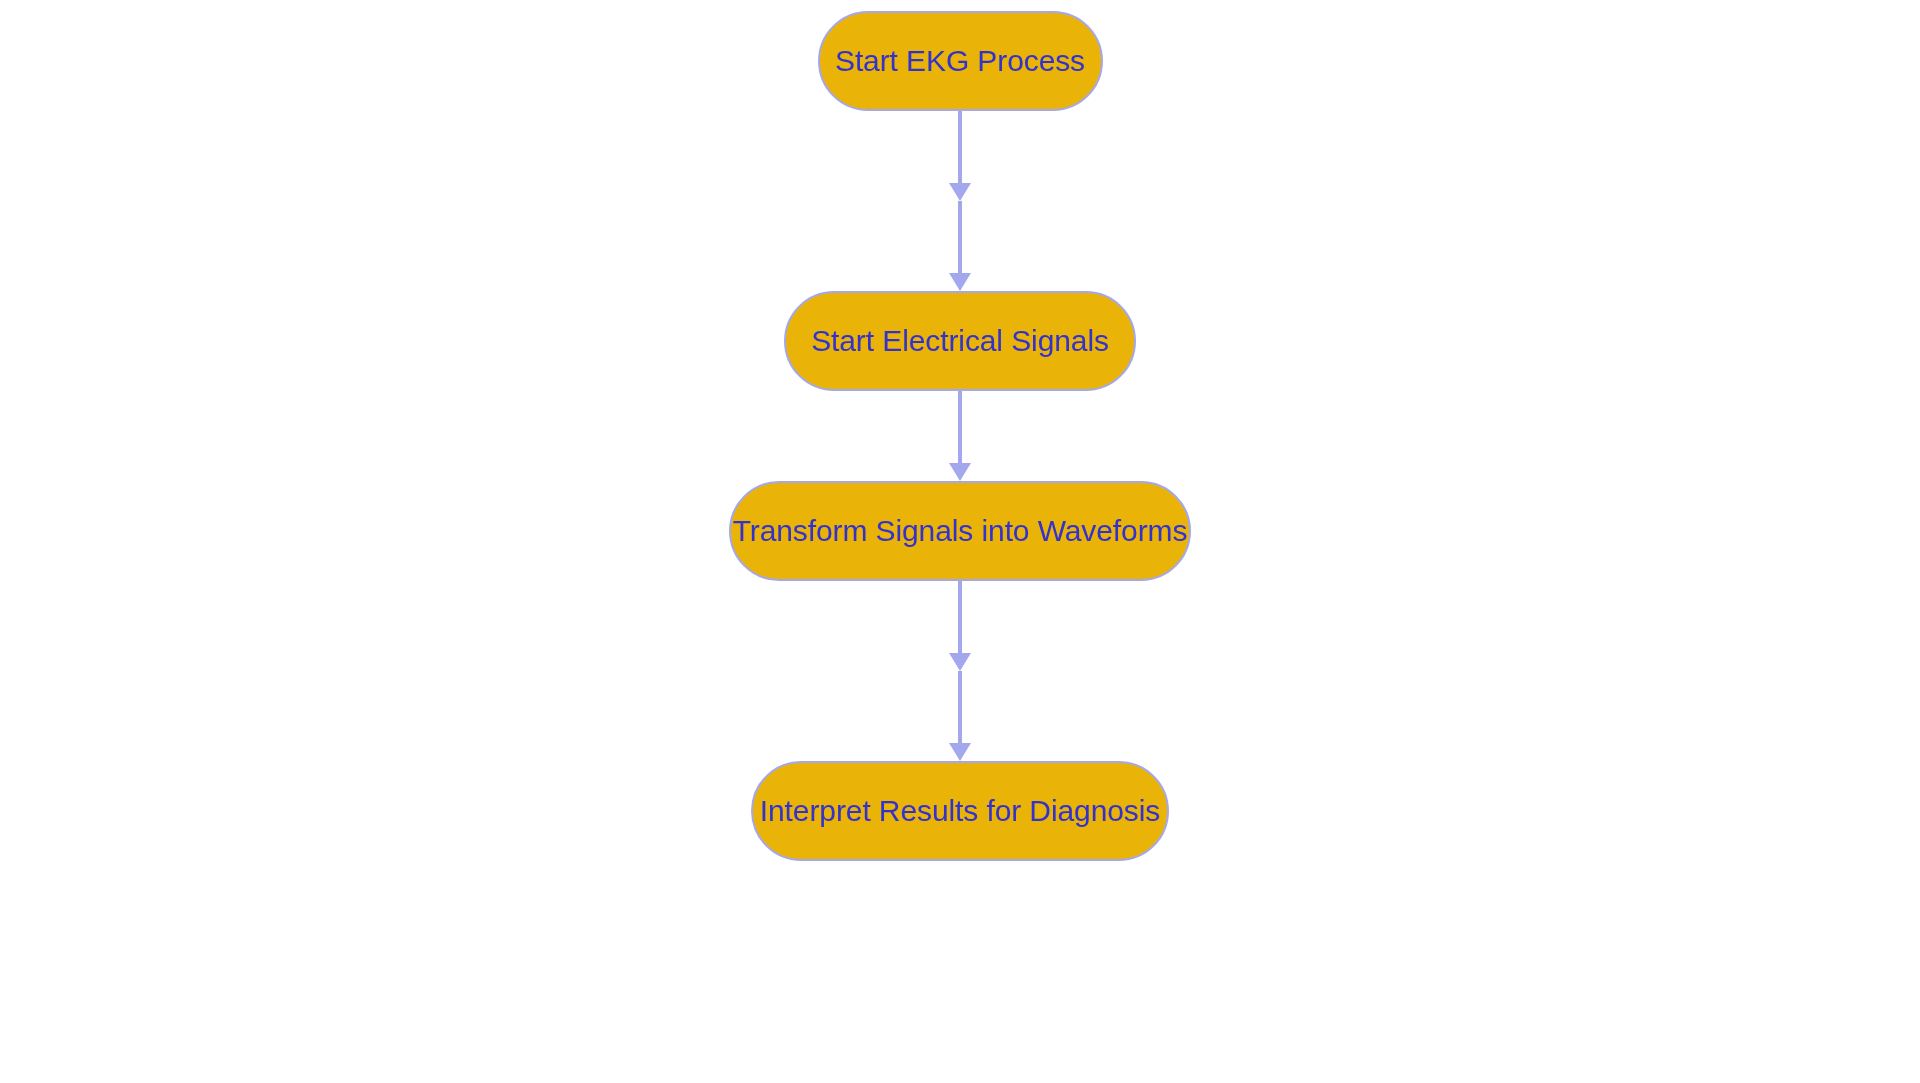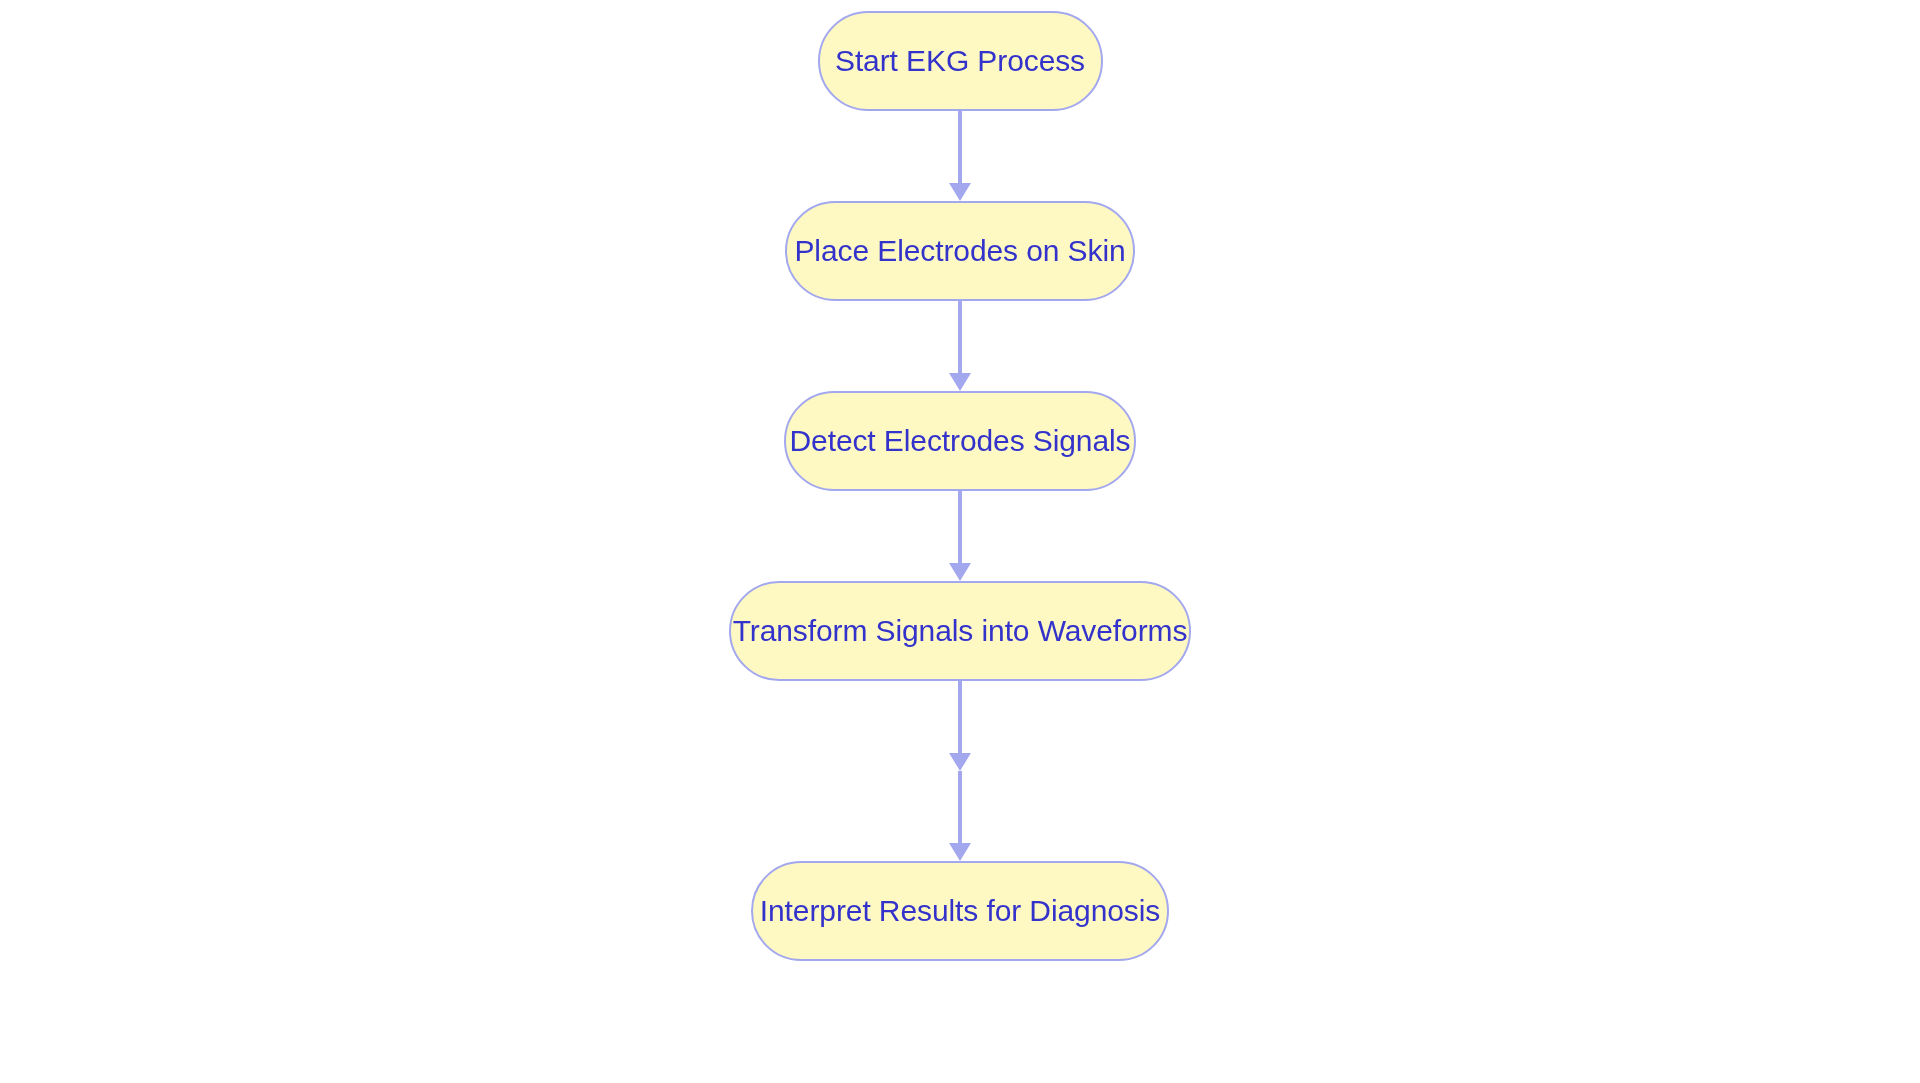--- a/index.html
+++ b/index.html
@@ -33,21 +33,21 @@
     align-items: center;
     justify-content: flex-start;
     padding-top: 11px;
     box-sizing: border-box;
   }
 
   .flow-node {
     box-sizing: border-box;
     height: 100px;
     border-radius: 50px;
-    background: #fef9c3;
+    background: #eab308;
     border: 2px solid #a3a8ee;
     display: flex;
     align-items: center;
     justify-content: center;
     flex: 0 0 auto;
     padding: 0 34px;
   }
 
   .flow-node-label {
     color: #3333cc;
@@ -91,31 +91,28 @@
 
     <div class="flow-node" style="width:285px;">
       <span class="flow-node-label">Start EKG Process</span>
     </div>
 
     <div class="flow-connector">
       <div class="connector-shaft"></div>
       <div class="connector-head"></div>
     </div>
 
-    <div class="flow-node" style="width:350px;">
-      <span class="flow-node-label">Place Electrodes on Skin</span>
-    </div>
 
     <div class="flow-connector">
       <div class="connector-shaft"></div>
       <div class="connector-head"></div>
     </div>
 
     <div class="flow-node" style="width:352px;">
-      <span class="flow-node-label">Detect Electrodes Signals</span>
+      <span class="flow-node-label">Start Electrical Signals</span>
     </div>
 
     <div class="flow-connector">
       <div class="connector-shaft"></div>
       <div class="connector-head"></div>
     </div>
 
     <div class="flow-node" style="width:462px;">
       <span class="flow-node-label">Transform Signals into Waveforms</span>
     </div>

